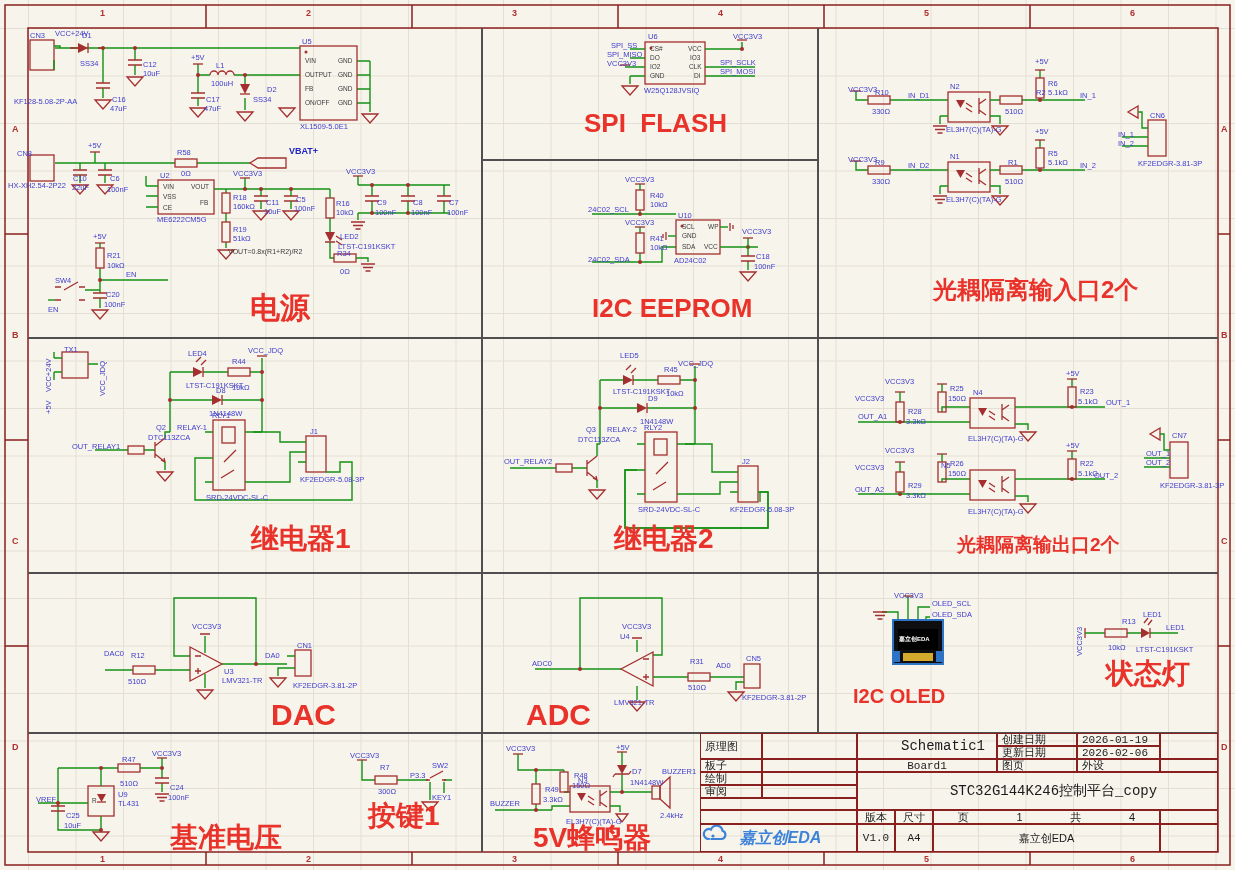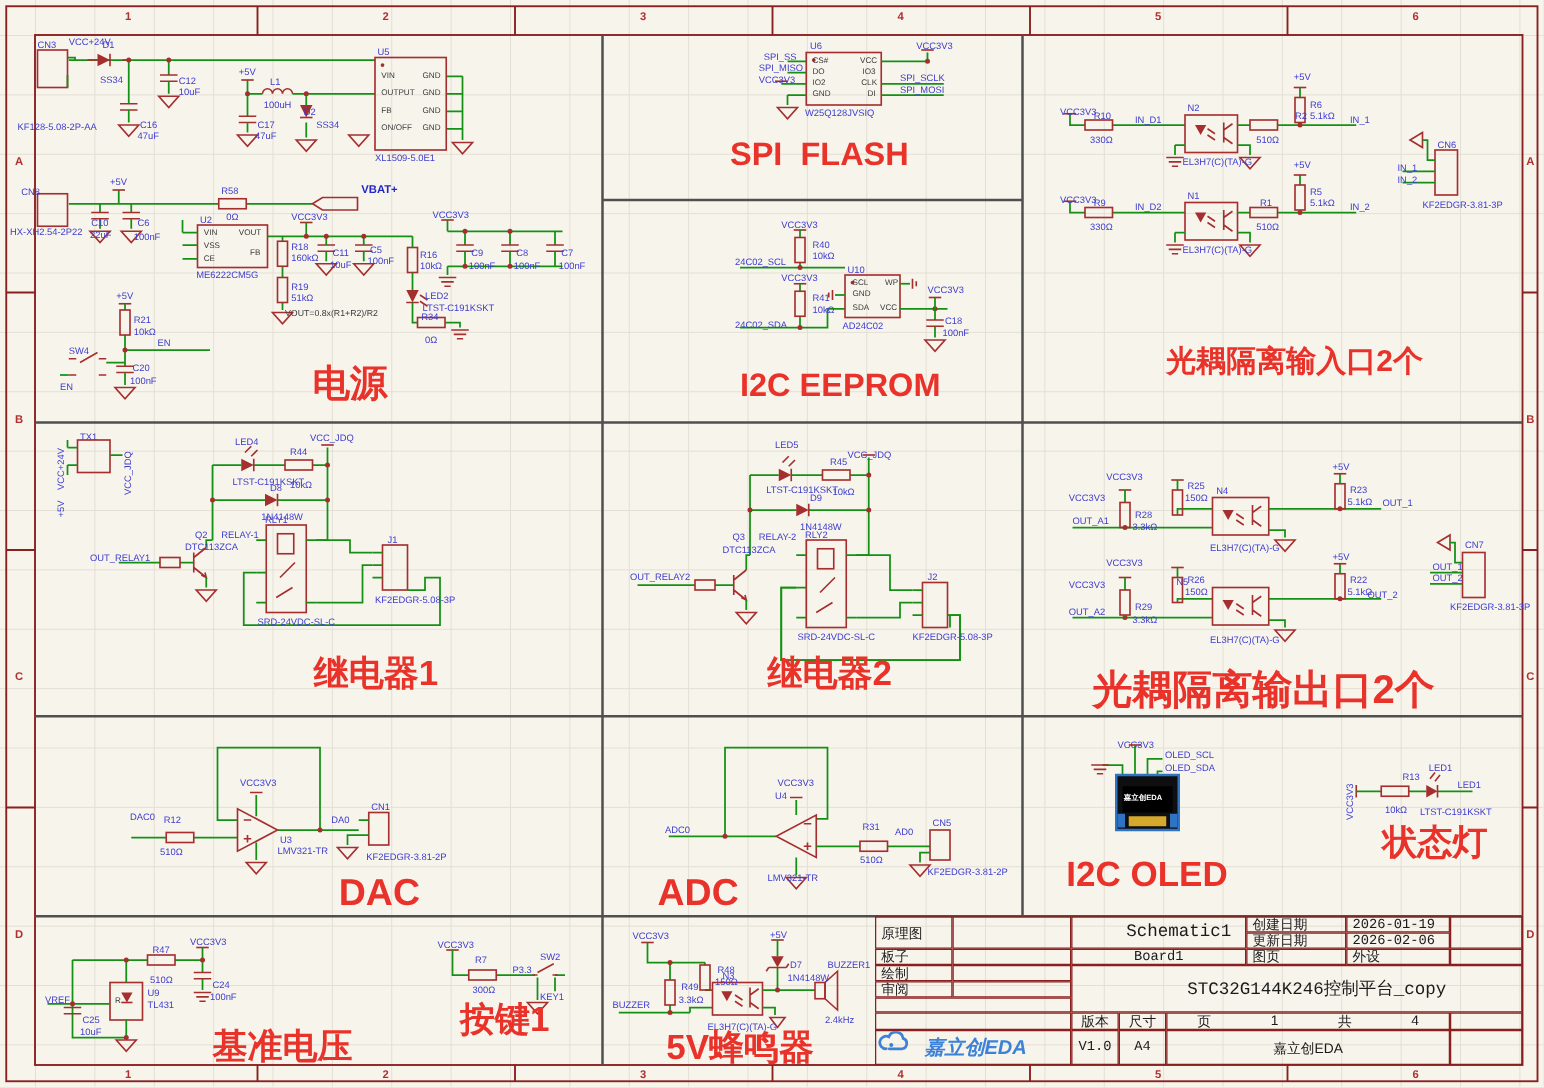--- a/index.html
+++ b/index.html
@@ -418,21 +418,21 @@
       <span class="lb b" style="left: 80px; top: 60px;">SS34</span>
       <span class="lb b" style="left: 143px; top: 61px;">C12</span>
       <span class="lb b" style="left: 143px; top: 70px;">10uF</span>
       <span class="lb b" style="left: 112px; top: 96px;">C16</span>
       <span class="lb b" style="left: 110px; top: 105px;">47uF</span>
       <span class="lb b" style="left: 191px; top: 54px;">+5V</span>
       <span class="lb b" style="left: 216px; top: 62px;">L1</span>
       <span class="lb b" style="left: 211px; top: 80px;">100uH</span>
       <span class="lb b" style="left: 206px; top: 96px;">C17</span>
       <span class="lb b" style="left: 204px; top: 105px;">47uF</span>
-      <span class="lb b" style="left: 243px; top: 86px;">D2</span>
+      <span class="lb b" style="left: 267px; top: 86px;">D2</span>
       <span class="lb b" style="left: 253px; top: 96px;">SS34</span>
       <span class="lb b" style="left: 302px; top: 38px;">U5</span>
       <span class="lb b" style="left: 300px; top: 123px;">XL1509-5.0E1</span>
       <span class="lb p" style="left: 305px; top: 58px;">VIN</span>
       <span class="lb p" style="left: 305px; top: 72px;">OUTPUT</span>
       <span class="lb p" style="left: 305px; top: 86px;">FB</span>
       <span class="lb p" style="left: 305px; top: 100px;">ON/OFF</span>
       <span class="lb p" style="left: 338px; top: 58px;">GND</span>
       <span class="lb p" style="left: 338px; top: 72px;">GND</span>
       <span class="lb p" style="left: 338px; top: 86px;">GND</span>
@@ -667,24 +667,24 @@
       <span class="lb b" style="left: 632px; top: 768px;">D7</span>
       <span class="lb b" style="left: 630px; top: 779px;">1N4148W</span>
       <span class="lb b" style="left: 662px; top: 768px;">BUZZER1</span>
       <span class="lb b" style="left: 660px; top: 812px;">2.4kHz</span>
       <span class="sec-title" style="left: 250px; top: 293px; font-size: 30px;">电源</span>
       <span class="sec-title" style="left: 584px; top: 110px; font-size: 26px;">SPI  FLASH</span>
       <span class="sec-title" style="left: 592px; top: 295px; font-size: 26px;">I2C EEPROM</span>
       <span class="sec-title" style="left: 933px; top: 278px; font-size: 24px;">光耦隔离输入口2个</span>
       <span class="sec-title" style="left: 251px; top: 525px; font-size: 28px;">继电器1</span>
       <span class="sec-title" style="left: 614px; top: 525px; font-size: 28px;">继电器2</span>
-      <span class="sec-title" style="left: 874px; top: 535px; font-size: 32px;">光耦隔离输出口2个</span>
+      <span class="sec-title" style="left: 957px; top: 535px; font-size: 19px;">光耦隔离输出口2个</span>
       <span class="sec-title" style="left: 271px; top: 700px; font-size: 30px;">DAC</span>
       <span class="sec-title" style="left: 526px; top: 700px; font-size: 30px;">ADC</span>
-      <span class="sec-title" style="left: 853px; top: 686px; font-size: 28px;">I2C OLED</span>
+      <span class="sec-title" style="left: 853px; top: 686px; font-size: 20px;">I2C OLED</span>
       <span class="sec-title" style="left: 1106px; top: 660px; font-size: 28px;">状态灯</span>
       <span class="sec-title" style="left: 170px; top: 826px; font-size: 28px; font-family: Liberation Mono, monospace;">基准电压</span>
       <span class="sec-title" style="left: 368px; top: 802px; font-size: 28px;">按键1</span>
       <span class="sec-title" style="left: 533px; top: 824px; font-size: 28px;">5V蜂鸣器</span>
     </div>
   <div id="oledtxt" style="left:899px;top:636px;">嘉立创EDA</div>
 
   <div id="titleblock">
     <div class="cell" style="left:700px;top:733px;width:62px;height:26px;">原理图</div>
     <div class="cell" style="left:762px;top:733px;width:95px;height:26px;"></div>

